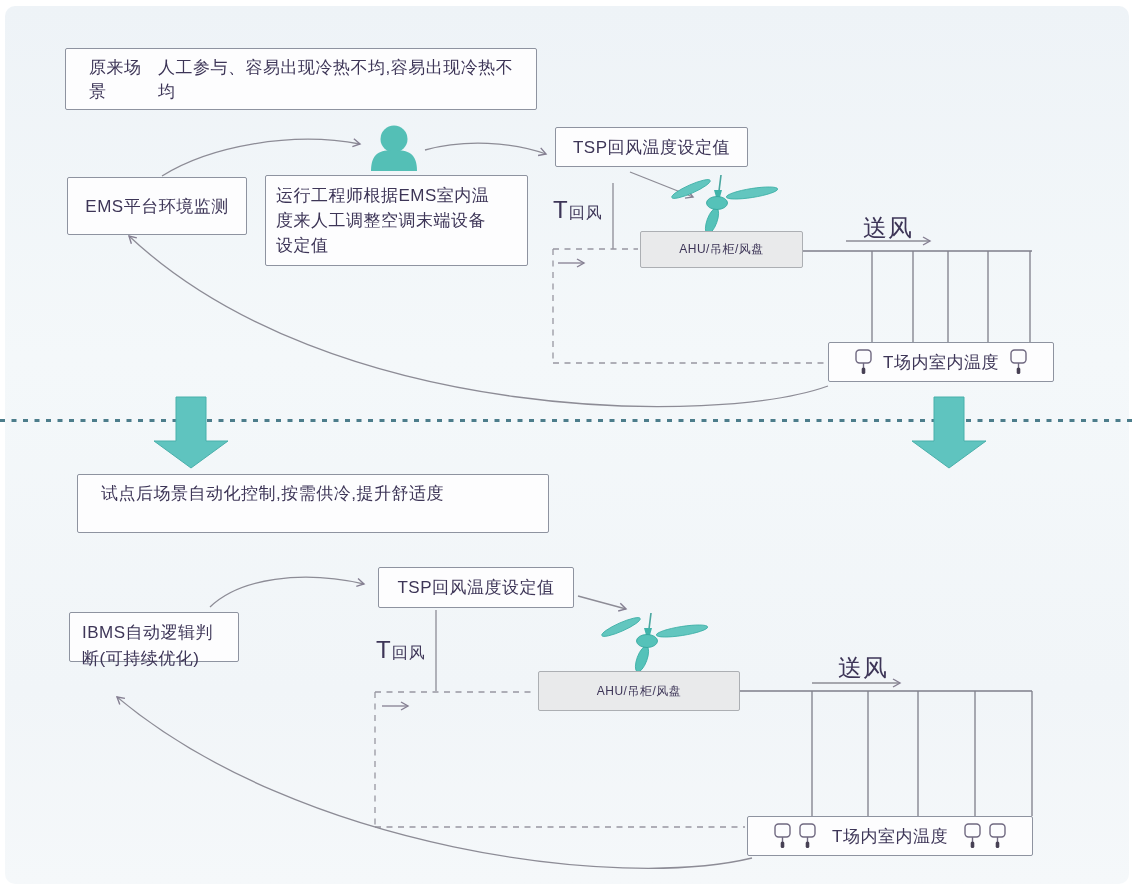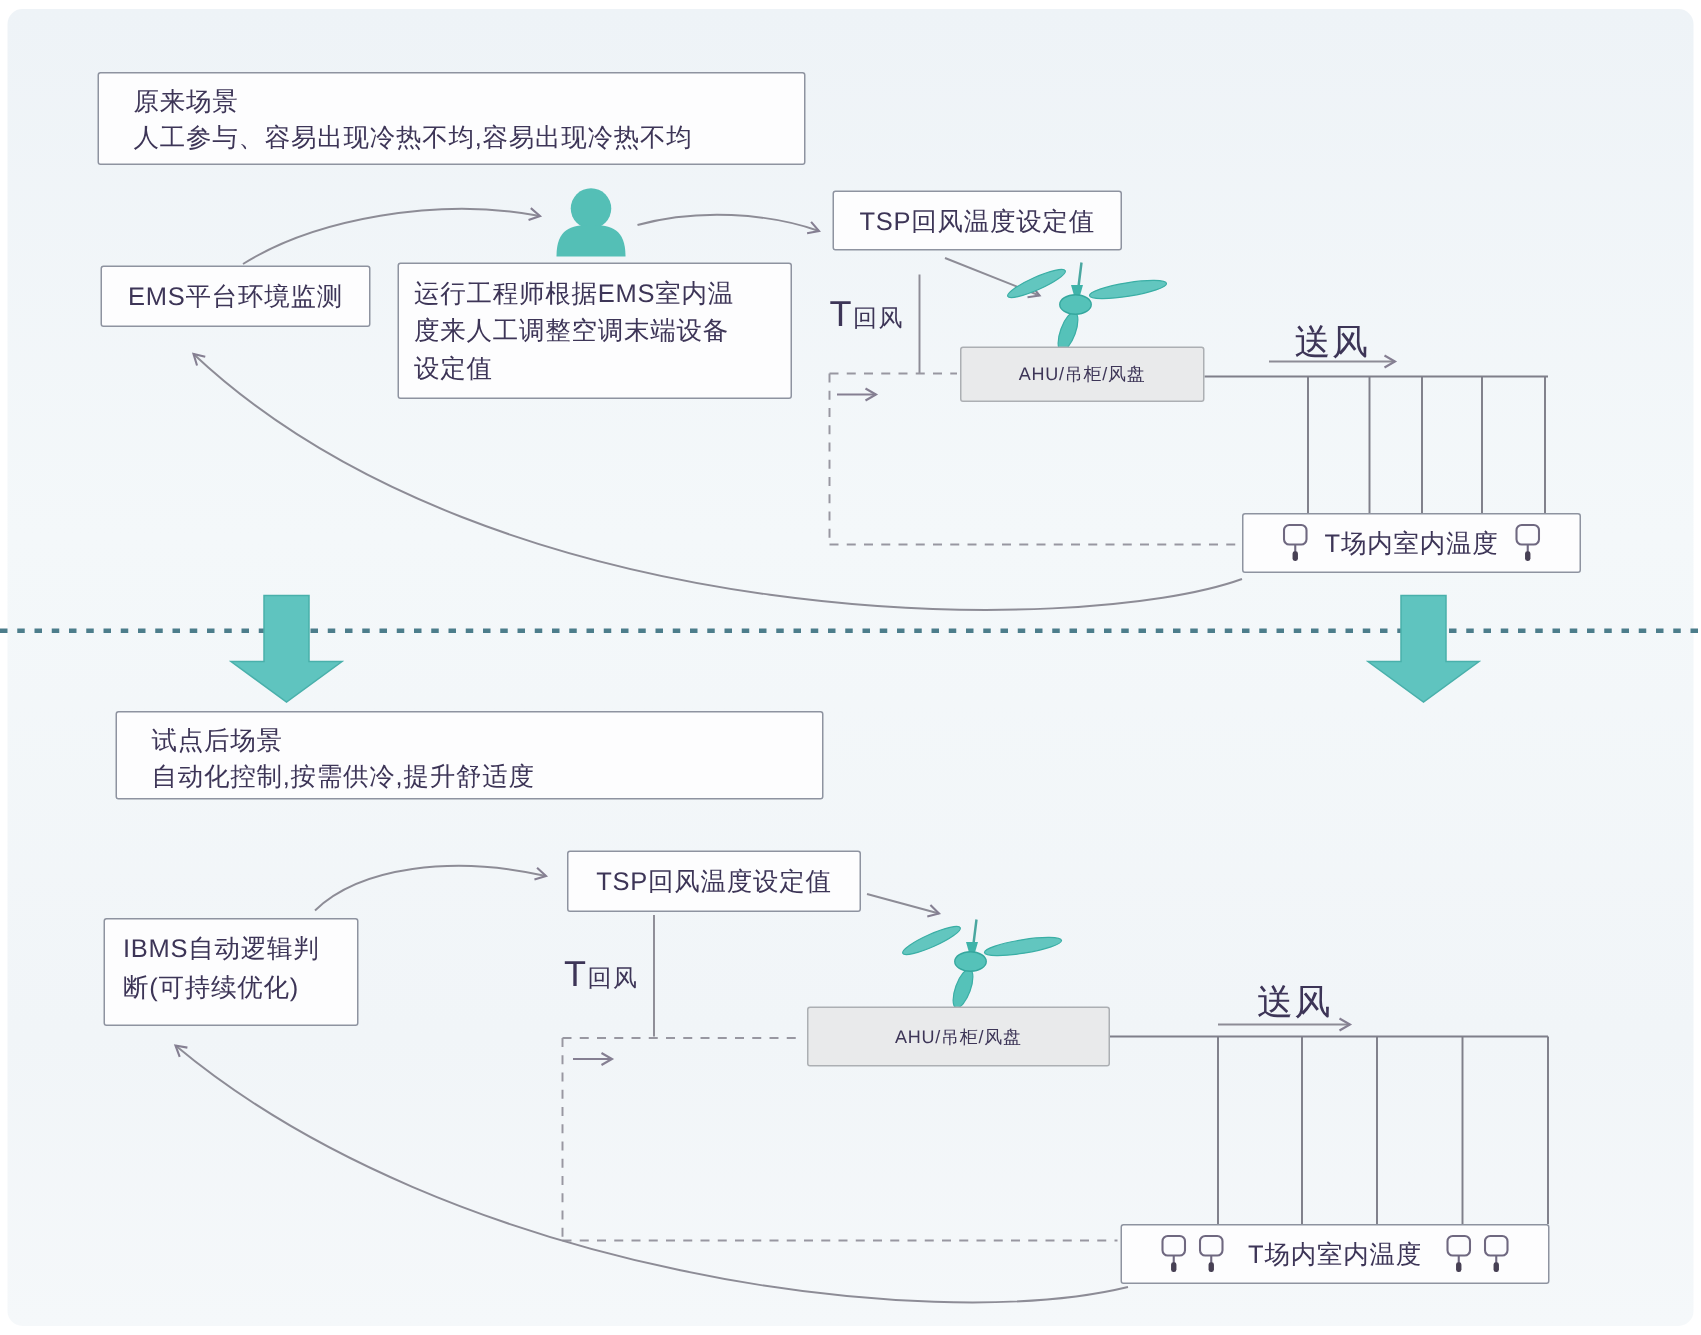--- a/index.html
+++ b/index.html
@@ -24,40 +24,40 @@
     position:absolute;left:5px;top:6px;right:5px;bottom:6px;border-radius:10px;
     background:linear-gradient(180deg,#eef3f7 0%,#f4f8fa 40%,#f1f5f8 78%,#f5f8fa 100%);
   }
   svg.layer{position:absolute;left:0;top:0;width:1134px;height:890px;}
   .box{
     position:absolute;box-sizing:border-box;background:var(--box-bg);
     border:1px solid var(--box-border);border-radius:2px;
     display:flex;align-items:center;justify-content:center;
     font-size:17px;letter-spacing:.5px;color:var(--text);
   }
-  .scenario{flex-direction:column;align-items:flex-start;justify-content:flex-start;
+  .scenario{flex-direction:row;align-items:flex-start;justify-content:flex-start;
     padding:7px 10px 0 23px;line-height:24px;}
   .multiline{white-space:pre-line;text-align:left;align-items:flex-start;justify-content:flex-start;}
   .ahu{background:var(--ahu-bg);border-color:var(--ahu-border);font-size:12px;letter-spacing:.5px;}
   .lbl{position:absolute;font-size:24px;letter-spacing:1px;color:var(--text);}
   .treturn{position:absolute;font-size:16px;letter-spacing:1px;color:var(--text);line-height:26px;}
   .treturn::first-letter{font-size:24px;}
   .sensorbox{justify-content:space-between;padding:0 26px;font-size:17px;}
   .icons{display:flex;gap:8px;align-items:center;}
   
   .b-scenario1{left:65px;top:48px;width:472px;height:62px;}
-  .b-ems{left:67px;top:177px;width:180px;height:41px;}
+  .b-ems{left:67px;top:177px;width:180px;height:58px;}
   .b-engineer{left:265px;top:175px;width:263px;height:91px;padding:7px 10px;line-height:25px;}
   .b-tsp1{left:555px;top:127px;width:193px;height:40px;}
   .l-tret1{left:553px;top:197px;}
   .b-ahu1{left:640px;top:231px;width:163px;height:37px;}
   .l-sup1{left:863px;top:212px;}
   .b-sensor1{left:828px;top:342px;width:226px;height:40px;}
   .b-scenario2{left:65px;top:474px;width:472px;height:59px;margin-left:12px;}
-  .b-ibms{left:69px;top:612px;width:170px;height:72px;padding:7px 12px;line-height:26px;}
+  .b-ibms{left:69px;top:612px;width:170px;height:50px;padding:7px 12px;line-height:26px;}
   .b-tsp2{left:378px;top:567px;width:196px;height:41px;}
   .l-tret2{left:376px;top:637px;}
   .b-ahu2{left:538px;top:671px;width:202px;height:40px;}
   .l-sup2{left:838px;top:652px;}
   .b-sensor2{left:747px;top:816px;width:286px;height:40px;}
 </style>
 </head>
 <body>
 
 <div class="stage">

